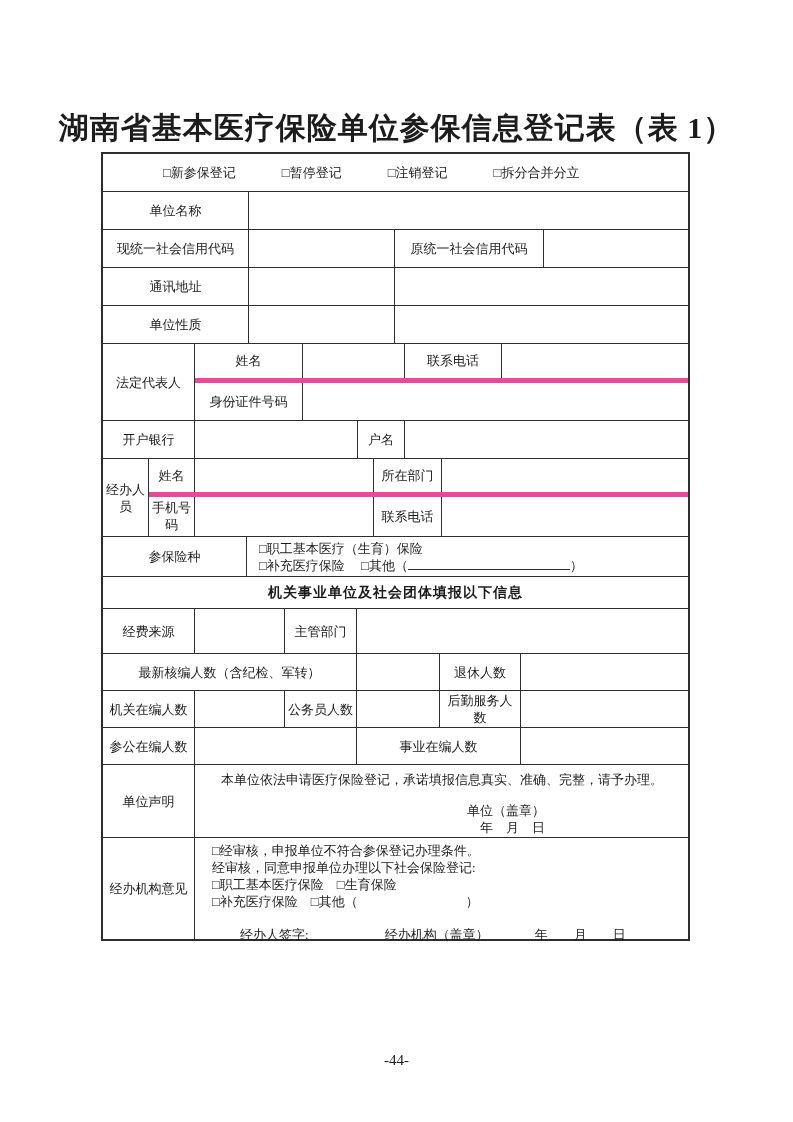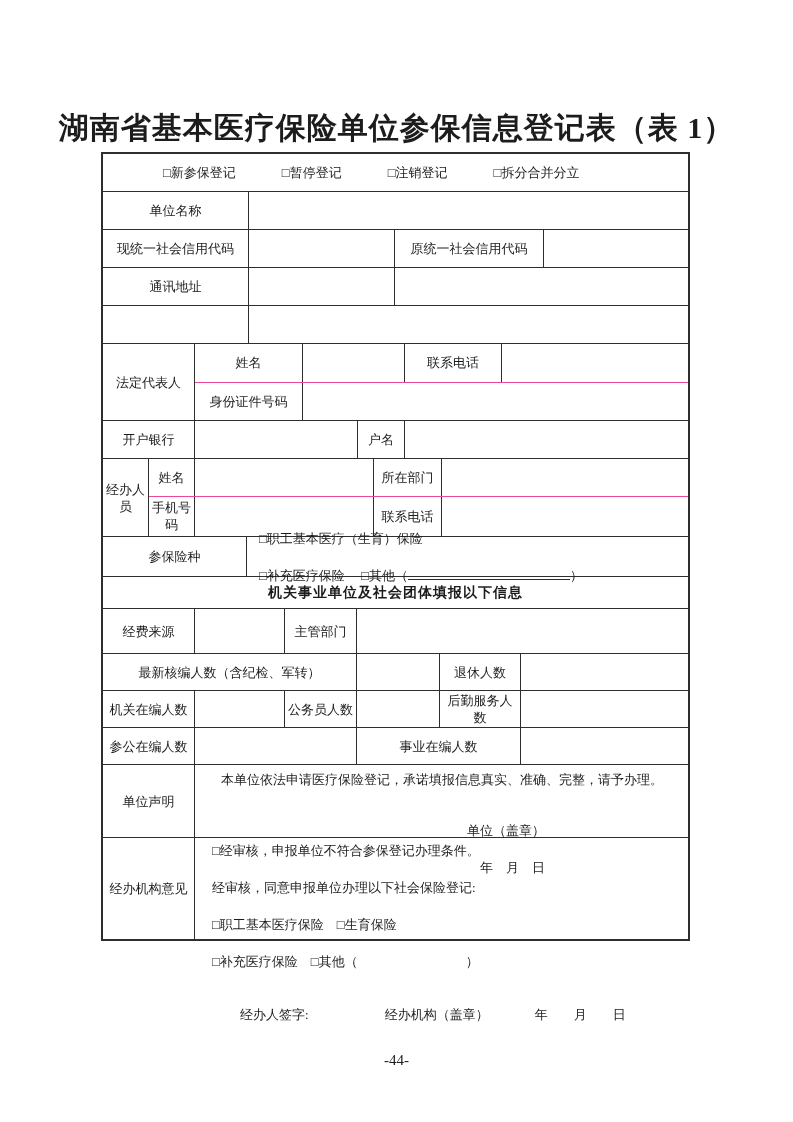--- a/index.html
+++ b/index.html
@@ -15,24 +15,24 @@
     font-family:"Liberation Serif","DejaVu Serif",serif;
   }
   .tbl {
     position:absolute; left:101px; top:152px; width:589px;
     border:2px solid #2e2e2e; background:#fff; font-size:13px;
   }
   .row { display:flex; border-bottom:1px solid #2e2e2e; }
   .tbl > .row:last-child { border-bottom:none; }
   .c { border-right:1px solid #2e2e2e; display:flex; align-items:center;
        justify-content:center; text-align:center; line-height:17px; }
-  .row .c:last-child, .srow .c:last-child { border-right:none;gap:20px; }
+  .row .c:last-child, .srow .c:last-child { border-right:none; }
   .grow { flex:1 1 auto; }
   .sub { flex:1 1 auto; display:flex; flex-direction:column; }
-  .srow { display:flex; border-bottom:1px solid #ec4899; }
+  .srow { display:flex; border-bottom:5px solid #ec4899; }
   .sub .srow:last-child { border-bottom:none; }
   .lab { padding:0 2px; }
   .chkrow { align-items:center; padding-left:60px; gap:46px; }
   .chk { white-space:nowrap; }
   .sechead {
     justify-content:center; align-items:center; font-weight:bold;
     font-family:"Liberation Sans","DejaVu Sans",sans-serif; font-size:14px;
     letter-spacing:1px;
   }
   .left-txt { align-items:flex-start; justify-content:flex-start;
@@ -81,20 +81,21 @@
       <div class="c grow"></div>
     </div>
 
     <div class="row" style="height:38px">
       <div class="c lab" style="width:146px">通讯地址</div>
       <div class="c" style="width:146px"></div>
       <div class="c grow"></div>
     </div>
 
     <div class="row" style="height:38px">
+      <div class="c lab" style="width:146px">单位性质</div>
       <div class="c" style="width:146px"></div>
       <div class="c grow"></div>
     </div>
 
     <div class="row" style="height:77px">
       <div class="c lab" style="width:92px">法定代表人</div>
       <div class="sub">
         <div class="srow" style="height:39px">
           <div class="c lab" style="width:108px">姓名</div>
           <div class="c" style="width:102px"></div>

